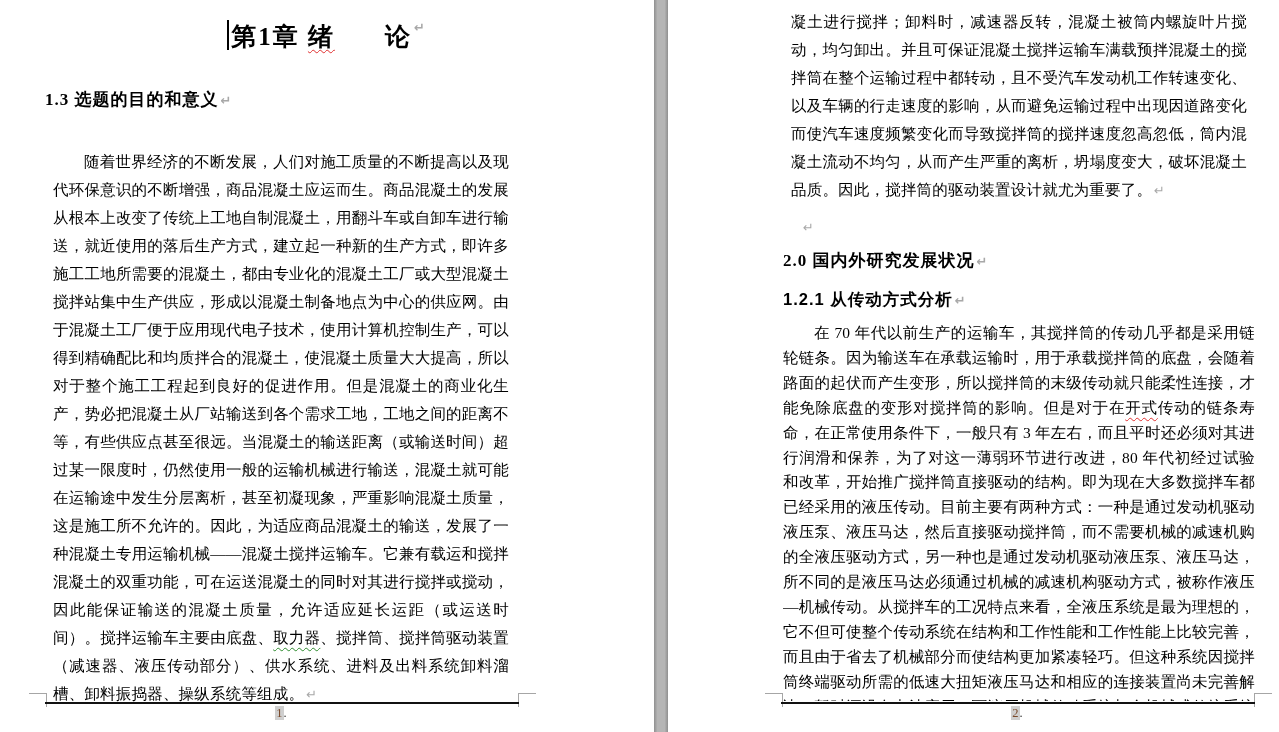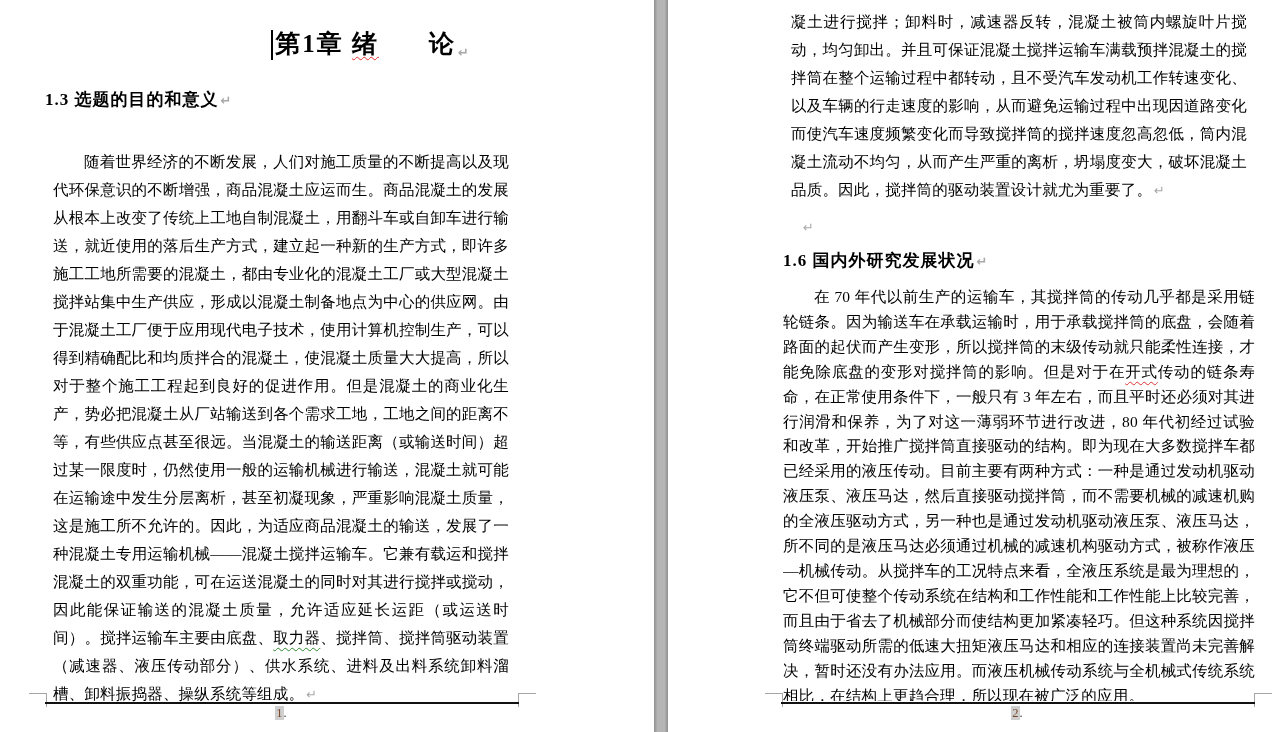--- a/index.html
+++ b/index.html
@@ -18,22 +18,22 @@
     background:linear-gradient(90deg,#8f8f8f 0,#b5b5b5 25%,#b5b5b5 75%,#8f8f8f 100%);
   }
   
   .textcol{position:absolute;}
   #page1 .textcol{left:45px;width:472px;}
   #page2 .textcol{left:115px;width:472px;}
 
   
   .chapter-title{
     position:absolute;top:20px;left:0;width:100%;height:40px;
-    display:flex;align-items:flex-end;justify-content:center;
-    font-size:25px;font-weight:bold;letter-spacing:2px;white-space:pre;padding-left:44px;
+    display:flex;align-items:flex-start;justify-content:center;
+    font-size:25px;font-weight:bold;letter-spacing:2px;white-space:pre;
   }
   .caret{width:2px;height:30px;background:#000;margin-right:2px;}
   .title-gap{display:inline-block;width:50px;}
   .squiggle-red{text-decoration:underline wavy #e03030 1px;text-underline-offset:4px;}
   .squiggle-green{text-decoration:underline wavy #2e8b2e 1px;text-underline-offset:4px;}
 
   
   .h2{font-weight:bold;font-size:17px;letter-spacing:1px;white-space:pre;}
   #page1 .h2{position:absolute;top:88px;left:0;}
   .h2-p2{height:44px;padding-top:8px;box-sizing:border-box;}
@@ -96,22 +96,23 @@
 
 <div class="page-gap"></div>
 
 <div class="page" id="page2">
   <div class="textcol">
     <div class="bodyclip">
       <p class="para"><span>凝土进行搅拌；卸料时，减速器反转，混凝土被筒内螺旋叶片搅动，均匀卸出。并且可保证混凝土搅拌运输车满载预拌混凝土的搅拌筒在整个运输过程中都转动，且不受汽车发动机工作转速变化、以及车辆的行走速度的影响，从而避免运输过程中出现因道路变化而使汽车速度频繁变化而导致搅拌筒的搅拌速度忽高忽低，筒内混凝土流动不均匀，从而产生严重的离析，坍塌度变大，破坏混凝土品质。因此，搅拌筒的驱动装置设计就尤为重要了。</span><span class="pilcrow">↵</span></p>
 
       <div class="blank-line"><span class="pilcrow">↵</span></div>
 
-      <div class="h2 h2-p2"><span>1.6 国内外研究发展状况</span><span class="pilcrow">↵</span></div>
+      <div class="h2 h2-p2"><span>2.0 国内外研究发展状况</span><span class="pilcrow">↵</span></div>
 
+      <div class="h3"><span>1.2.1 从传动方式分析</span><span class="pilcrow">↵</span></div>
 
       <p class="para-tight indent"><span>在 70 年代以前生产的运输车，其搅拌筒的传动几乎都是采用链轮链条。因为输送车在承载运输时，用于承载搅拌筒的底盘，会随着路面的起伏而产生变形，所以搅拌筒的末级传动就只能柔性连接，才能免除底盘的变形对搅拌筒的影响。但是对于在</span><span class="squiggle-red">开式</span><span>传动的链条寿命，在正常使用条件下，一般只有 3 年左右，而且平时还必须对其进行润滑和保养，为了对这一薄弱环节进行改进，80 年代初经过试验和改革，开始推广搅拌筒直接驱动的结构。即为现在大多数搅拌车都已经采用的液压传动。目前主要有两种方式：一种是通过发动机驱动液压泵、液压马达，然后直接驱动搅拌筒，而不需要机械的减速机购的全液压驱动方式，另一种也是通过发动机驱动液压泵、液压马达，所不同的是液压马达必须通过机械的减速机构驱动方式，被称作液压—机械传动。从搅拌车的工况特点来看，全液压系统是最为理想的，它不但可使整个传动系统在结构和工作性能和工作性能上比较完善，而且由于省去了机械部分而使结构更加紧凑轻巧。但这种系统因搅拌筒终端驱动所需的低速大扭矩液压马达和相应的连接装置尚未完善解决，暂时还没有办法应用。而液压机械传动系统与全机械式传统系统相比，在结构上更趋合理，所以现在被广泛的应用。</span></p>
     </div>
   </div>
 
   <div class="corner left tl"></div>
   <div class="corner right tr"></div>
   <div class="footer-line"></div>
   <div class="page-number"><span class="num-field">2</span><span>.</span></div>
 </div>

